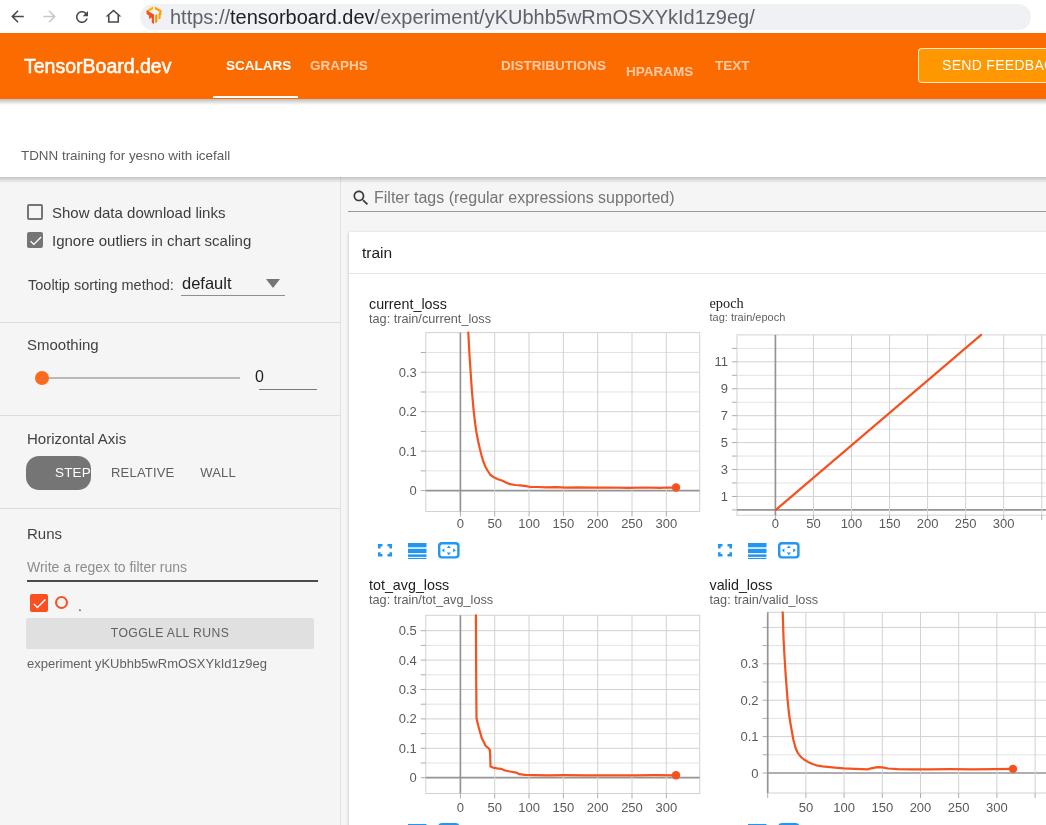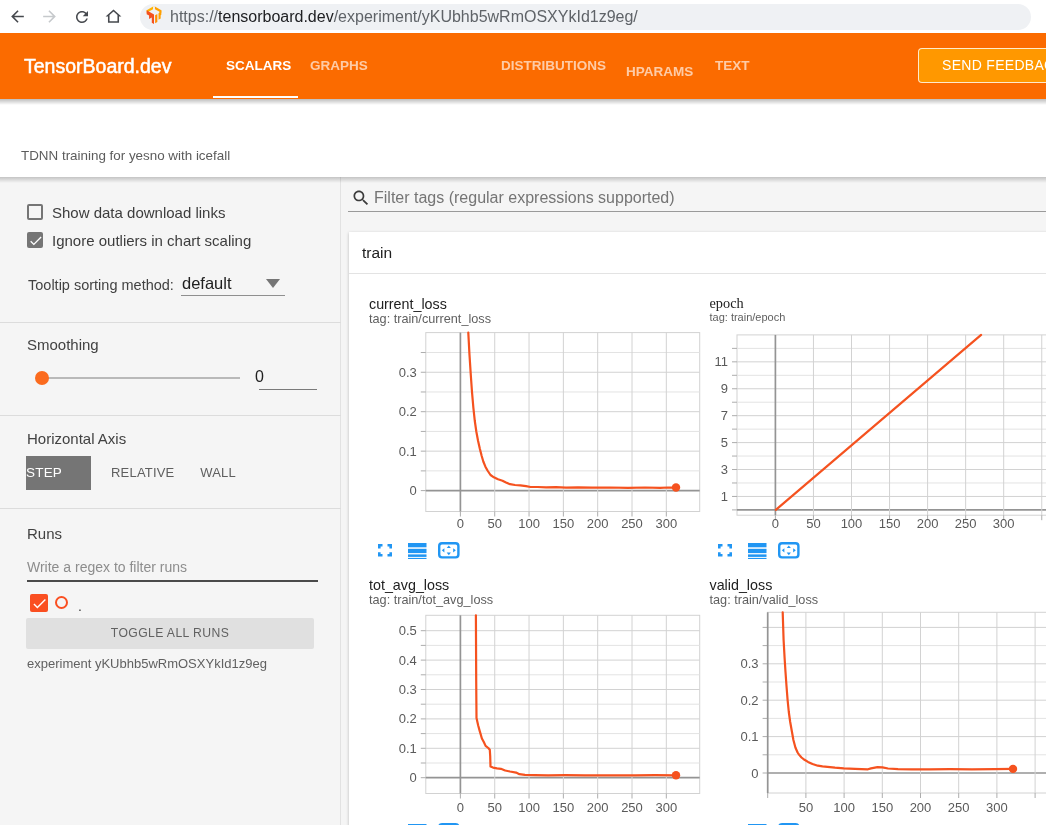--- a/index.html
+++ b/index.html
@@ -24,21 +24,21 @@
     <path fill="#46494e" d="M12 5.69l5 4.5V18H7v-7.81l5-4.5M12 3L2 12h3v8h14v-8h3L12 3z"></path>
   </svg>
 <svg style="position:absolute;left:146px;top:6px" width="16" height="18" viewBox="0 0 24 27">
 <path d="M12 0 L23 6.3 L23 10 L13.4 4.9 L13.4 1.1 Z" fill="#ffa000"></path>
 <path d="M12 0 L1 6.3 L1 10 L10.6 4.9 L10.6 1.1 Z" fill="#ffb300"></path>
 <path d="M23 6.3 L23 13 L20 14.8 L20 8.5 Z" fill="#ffa000"></path>
 <path d="M1 6.3 L12 12.6 L12 27 L8.7 25 L8.7 17.3 L4.6 19.6 L4.6 14.4 L1 12.4 Z" fill="#f4511e"></path>
 <path d="M13.7 13.9 L13.7 26 L17 24 L17 12 Z" fill="#ff8f00"></path>
 <path d="M18.8 11 L18.8 20.7 L22 18.8 L22 9.2 Z" fill="#ffa000"></path>
 </svg>
-<div class="abs" style="left:170px;top:3.5px;height:18px;line-height:26px;font-size:16px;color:#5f6368;white-space:nowrap;">https://<span style="color:#202124">tensorboard.dev</span>/experiment/yKUbhb5wRmOSXYkId1z9eg/</div>
+<div class="abs" style="left:170px;top:3.5px;height:18px;line-height:26px;font-size:20px;color:#5f6368;white-space:nowrap;">https://<span style="color:#202124">tensorboard.dev</span>/experiment/yKUbhb5wRmOSXYkId1z9eg/</div>
 
 <div class="abs" style="left:0;top:33px;width:1046px;height:66px;background:#fb6b00;"></div>
 <div class="abs" style="left:24px;top:33px;height:66px;line-height:66px;color:#fff;font-size:19.5px;font-weight:400;-webkit-text-stroke:.5px #fff;">TensorBoard.dev</div>
 <div class="abs" style="left:0;top:33px;width:1046px;height:66px;color:rgba(255,255,255,.65);font-size:13.5px;font-weight:700;letter-spacing:0;">
   <span class="abs" style="left:226px;top:0;height:66px;line-height:66px;color:#fff;">SCALARS</span>
   <span class="abs" style="left:310px;top:0;height:66px;line-height:66px;">GRAPHS</span>
   <span class="abs" style="left:501px;top:0;height:74px;line-height:66px;">DISTRIBUTIONS</span>
   <span class="abs" style="left:626px;top:6px;height:50px;line-height:66px;">HPARAMS</span>
   <span class="abs" style="left:715px;top:0;height:66px;line-height:66px;">TEXT</span>
 </div>
@@ -68,21 +68,21 @@
 
 <div class="abs" style="left:0;top:322px;width:341px;height:1px;background:#dcdcdc;"></div>
 <div class="abs" style="left:27px;top:336px;font-size:15px;color:#424242;">Smoothing</div>
 <div class="abs" style="left:38px;top:377px;width:202px;height:2px;background:#b9b9b9;"></div>
 <div class="abs" style="left:35px;top:371px;width:14px;height:14px;border-radius:50%;background:#fb6b1e;"></div>
 <div class="abs" style="left:255px;top:368px;font-size:16px;color:#212121;">0</div>
 <div class="abs" style="left:259px;top:389px;width:58px;height:1px;background:#7a7a7a;"></div>
 
 <div class="abs" style="left:0;top:415px;width:341px;height:1px;background:#dcdcdc;"></div>
 <div class="abs" style="left:27px;top:430px;font-size:15px;color:#424242;">Horizontal Axis</div>
-<div class="abs" style="left:26px;top:456px;width:65px;height:34px;background:#757575;border-radius:0;color:#fff;font-size:13.5px;text-align:left;line-height:34px;letter-spacing:.2px;">STEP</div>
+<div class="abs" style="left:26px;top:456px;width:65px;height:34px;background:#757575;border-radius:13px;color:#fff;font-size:13.5px;text-align:right;line-height:34px;letter-spacing:.2px;">STEP</div>
 <div class="abs" style="left:111px;top:456px;width:56px;height:34px;color:#5f5f5f;font-size:13px;text-align:center;line-height:34px;letter-spacing:.2px;">RELATIVE</div>
 <div class="abs" style="left:196px;top:456px;width:44px;height:34px;color:#5f5f5f;font-size:13px;text-align:center;line-height:34px;letter-spacing:.2px;">WALL</div>
 
 <div class="abs" style="left:0;top:508px;width:341px;height:1px;background:#dcdcdc;"></div>
 <div class="abs" style="left:27px;top:525px;font-size:15px;color:#424242;">Runs</div>
 <div class="abs" style="left:27px;top:559px;font-size:14px;color:#8d8d8d;">Write a regex to filter runs</div>
 <div class="abs" style="left:27px;top:580px;width:291px;height:1.5px;background:#4a4a4a;"></div>
 <div class="abs" style="left:30px;top:594px;width:18px;height:18px;border-radius:2px;background:#fa4f21;"></div>
 <svg style="position:absolute;left:30.5px;top:594.5px" width="17" height="17" viewBox="0 0 24 24">
     <path fill="#fff" d="M9 16.17L4.83 12l-1.42 1.41L9 19 21 7l-1.41-1.41z"></path>

